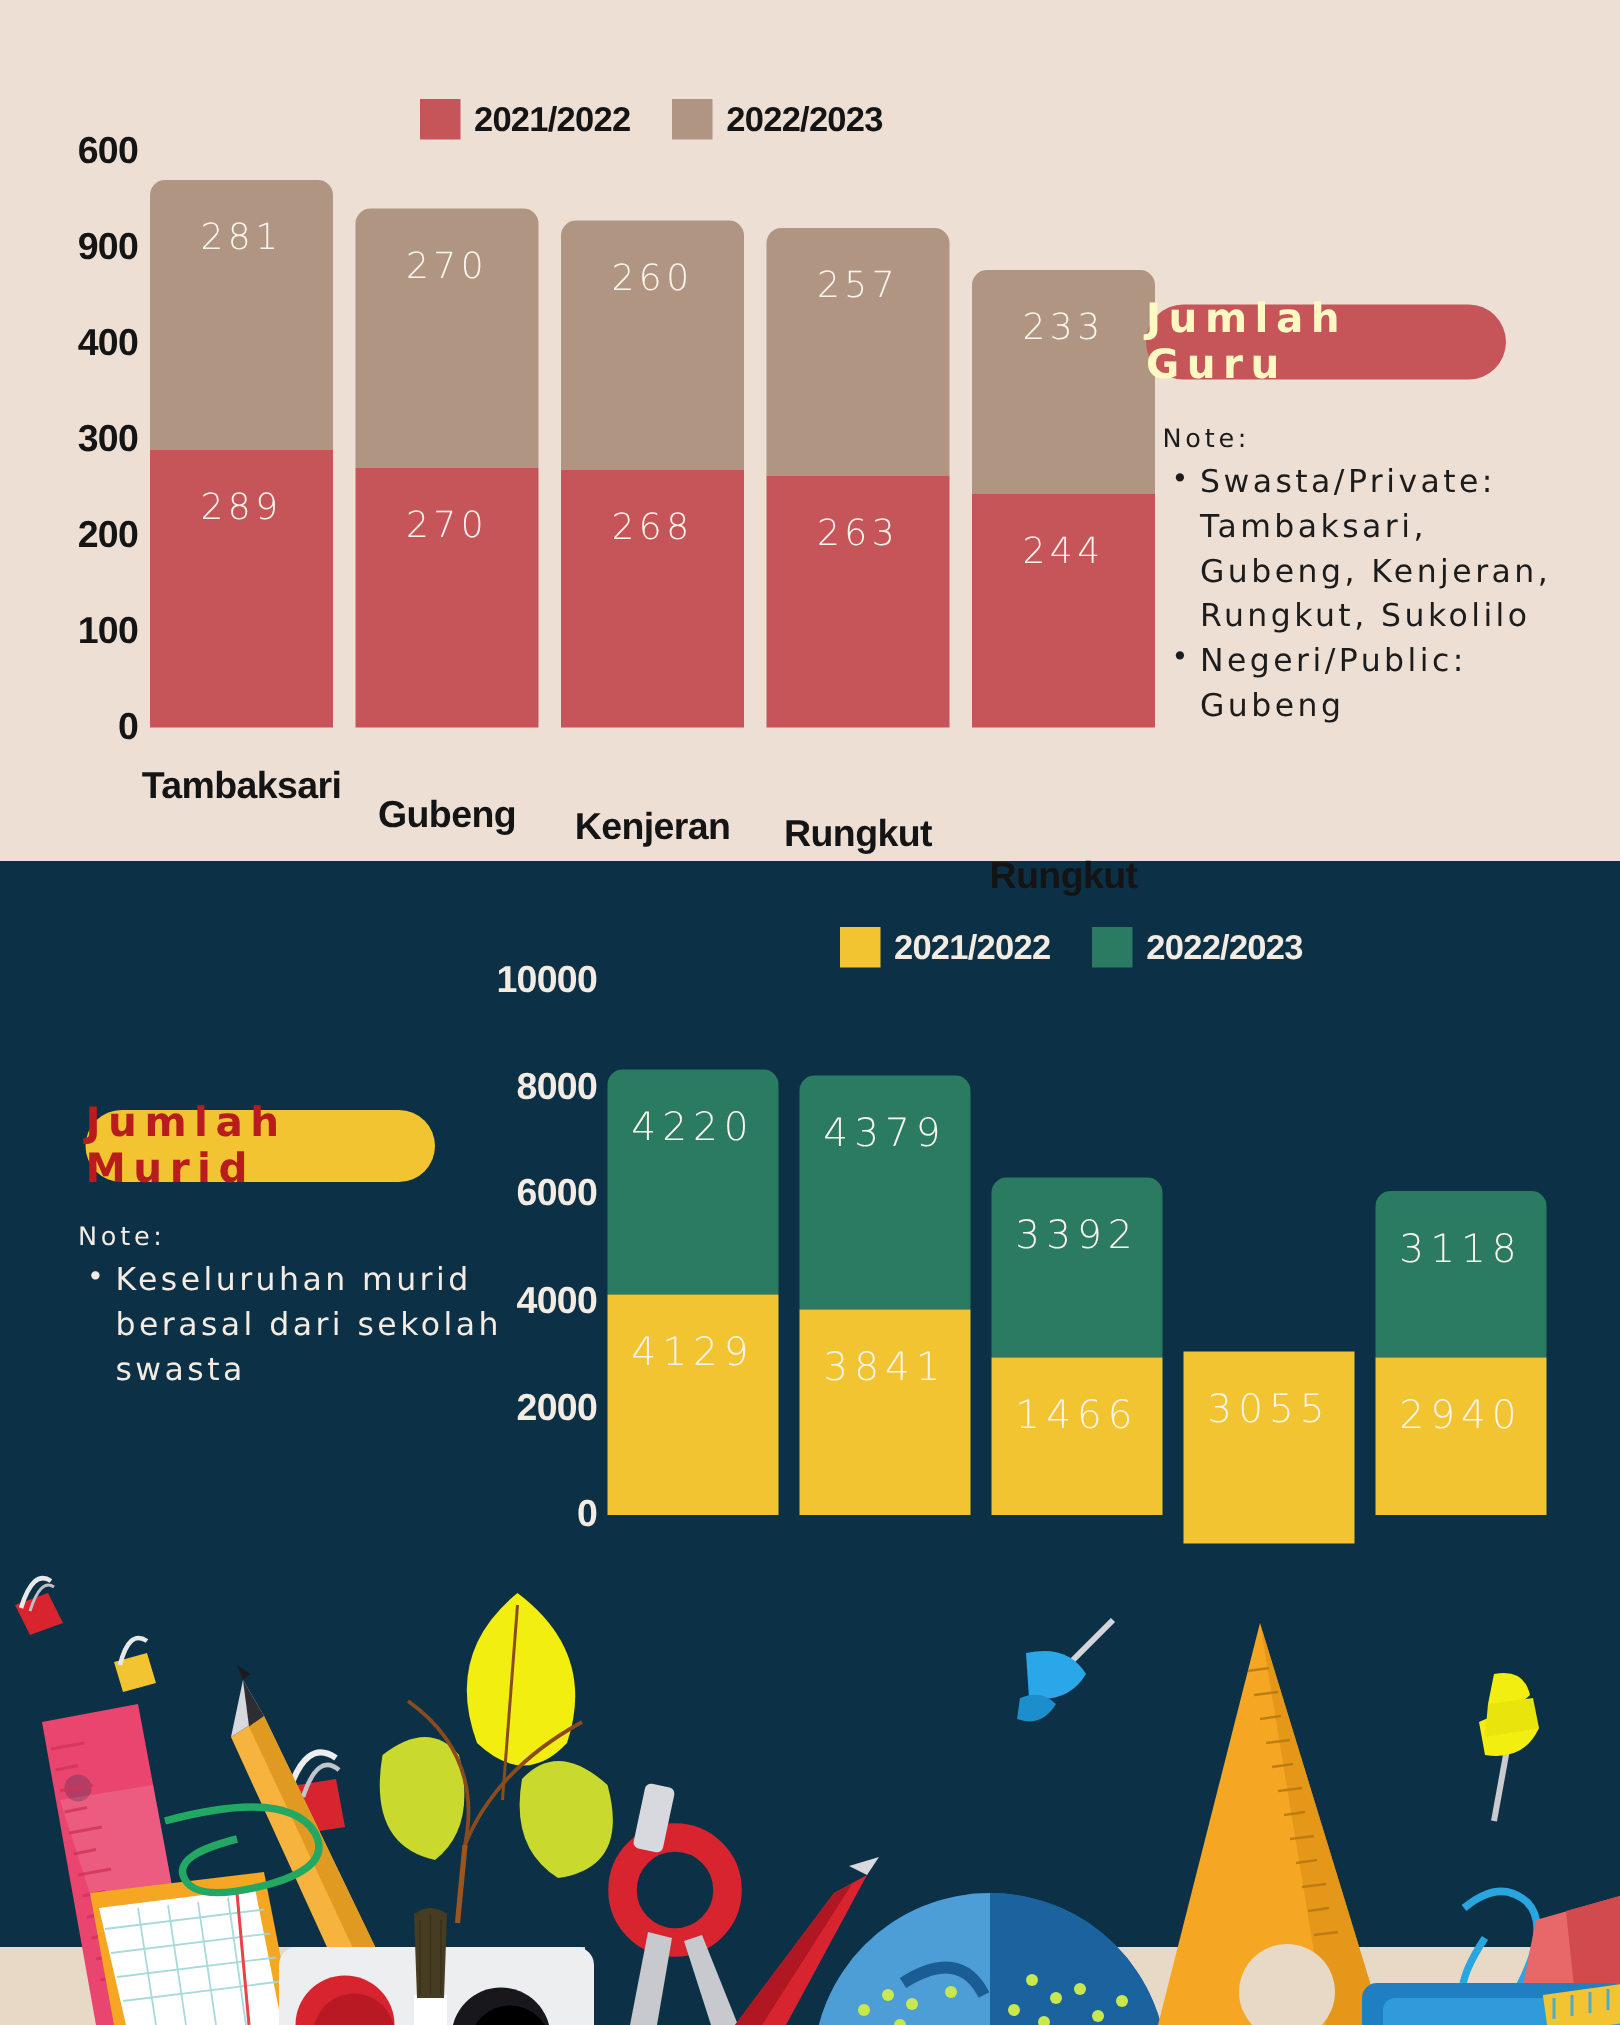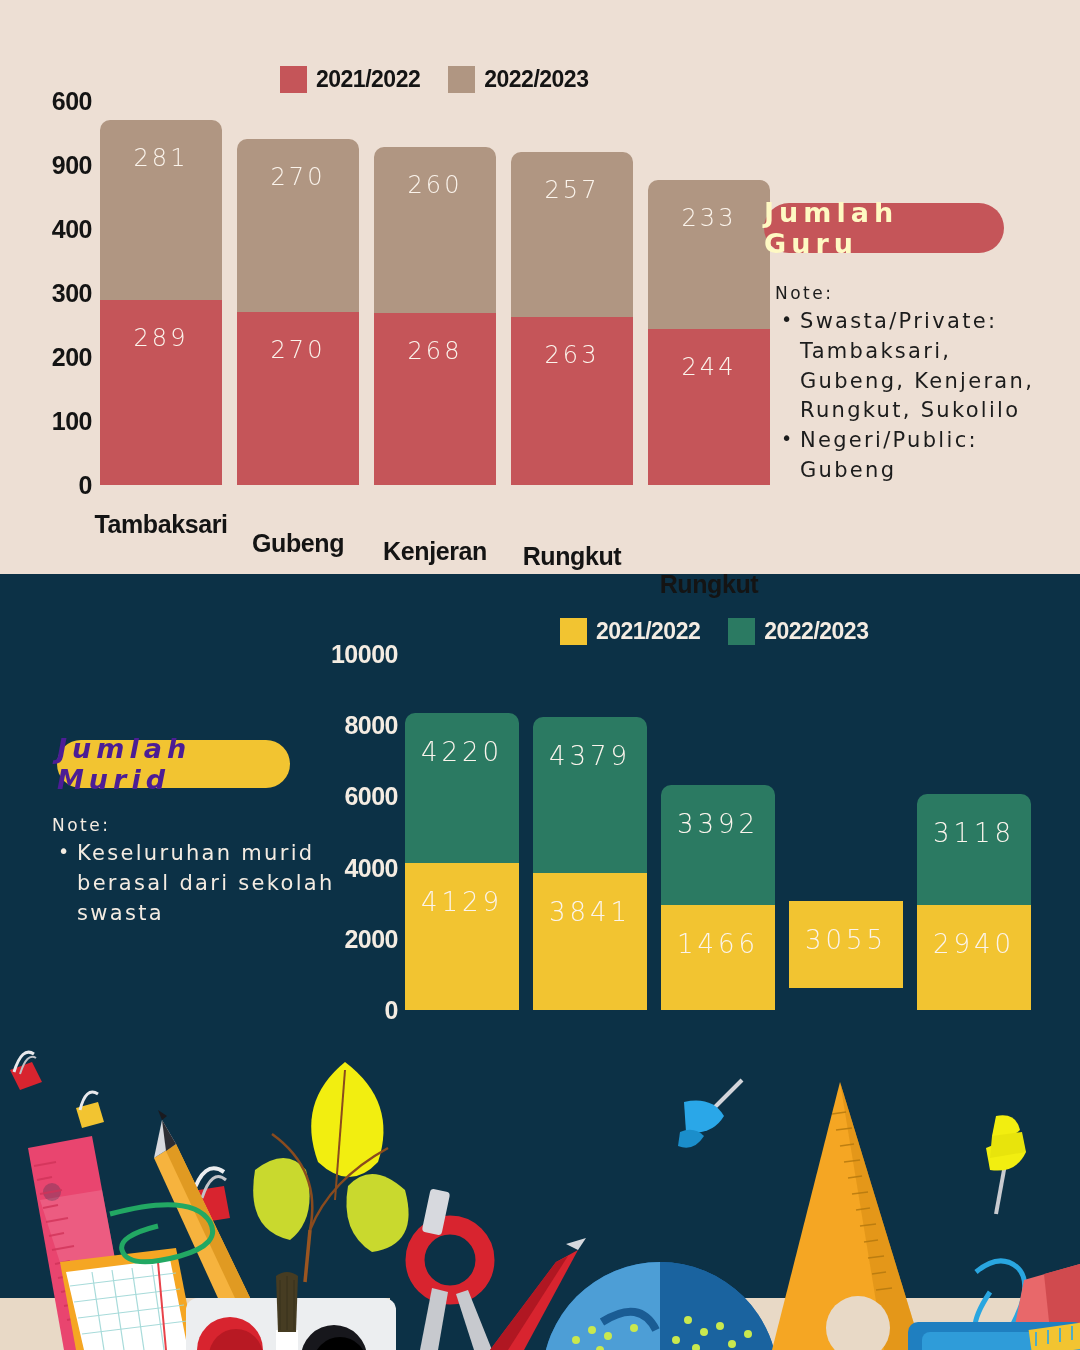--- a/index.html
+++ b/index.html
@@ -69,21 +69,21 @@
     display:flex; align-items:center; justify-content:center;
     font-size:27px; font-weight:bold; letter-spacing:5px;
     font-family:"DejaVu Sans", sans-serif;
   }
   #guru-pill{
     left:764px; top:203px; width:240px; height:50px;
     background:#c55559; color:#fef9c3;
   }
   #murid-pill{
     left:57px; top:740px; width:233px; height:48px;
-    background:#f2c431; color:#4c1d95;font-style:italic;
+    background:#f2c431; color:#b91c1c;
   }
 
   
   .note{ position:absolute; font-family:"DejaVu Sans", sans-serif; }
   .note-title{ font-size:17px; letter-spacing:2.5px; font-weight:400; }
   .note ul{ list-style:none; margin-top:4px; }
   .note li{
     position:relative; padding-left:25px; font-size:21px;
     letter-spacing:2.3px; line-height:1.42; font-weight:400;
   }
@@ -224,21 +224,21 @@
       <div class="bar-group" style="left: 256px; width: 114px; height: 225.455px; padding-left: 14px;">
         <div class="seg seg-top" style="background: rgb(43, 122, 98); height: 120.755px; top: 0px;">
           <div class="seg-val" style="top: 24px;">3392</div>
         </div>
         <div class="seg" style="background: rgb(242, 196, 49); height: 104.7px; top: 120.755px;">
           <div class="seg-val" style="top: 24px;">1466</div>
         </div>
         <div class="cat-label">Sawahan</div>
       </div>
       <div class="bar-group" style="left: 384px; width: 114px; height: 219.616px;">
-        <div class="seg" style="background: rgb(242, 196, 49); height: 87px; top: 110.858px;">
+        <div class="seg" style="background: rgb(242, 196, 49); height: 128px; top: 110.858px;">
           <div class="seg-val" style="top: 24px;">3055</div>
         </div>
         <div class="cat-label">Rungkut</div>
       </div>
       <div class="bar-group" style="left: 512px; width: 114px; height: 215.665px;">
         <div class="seg seg-top" style="background: rgb(43, 122, 98); height: 111.001px; top: 0px;">
           <div class="seg-val" style="top: 24px;">3118</div>
         </div>
         <div class="seg" style="background: rgb(242, 196, 49); height: 104.664px; top: 111.001px;">
           <div class="seg-val" style="top: 24px;">2940</div>

